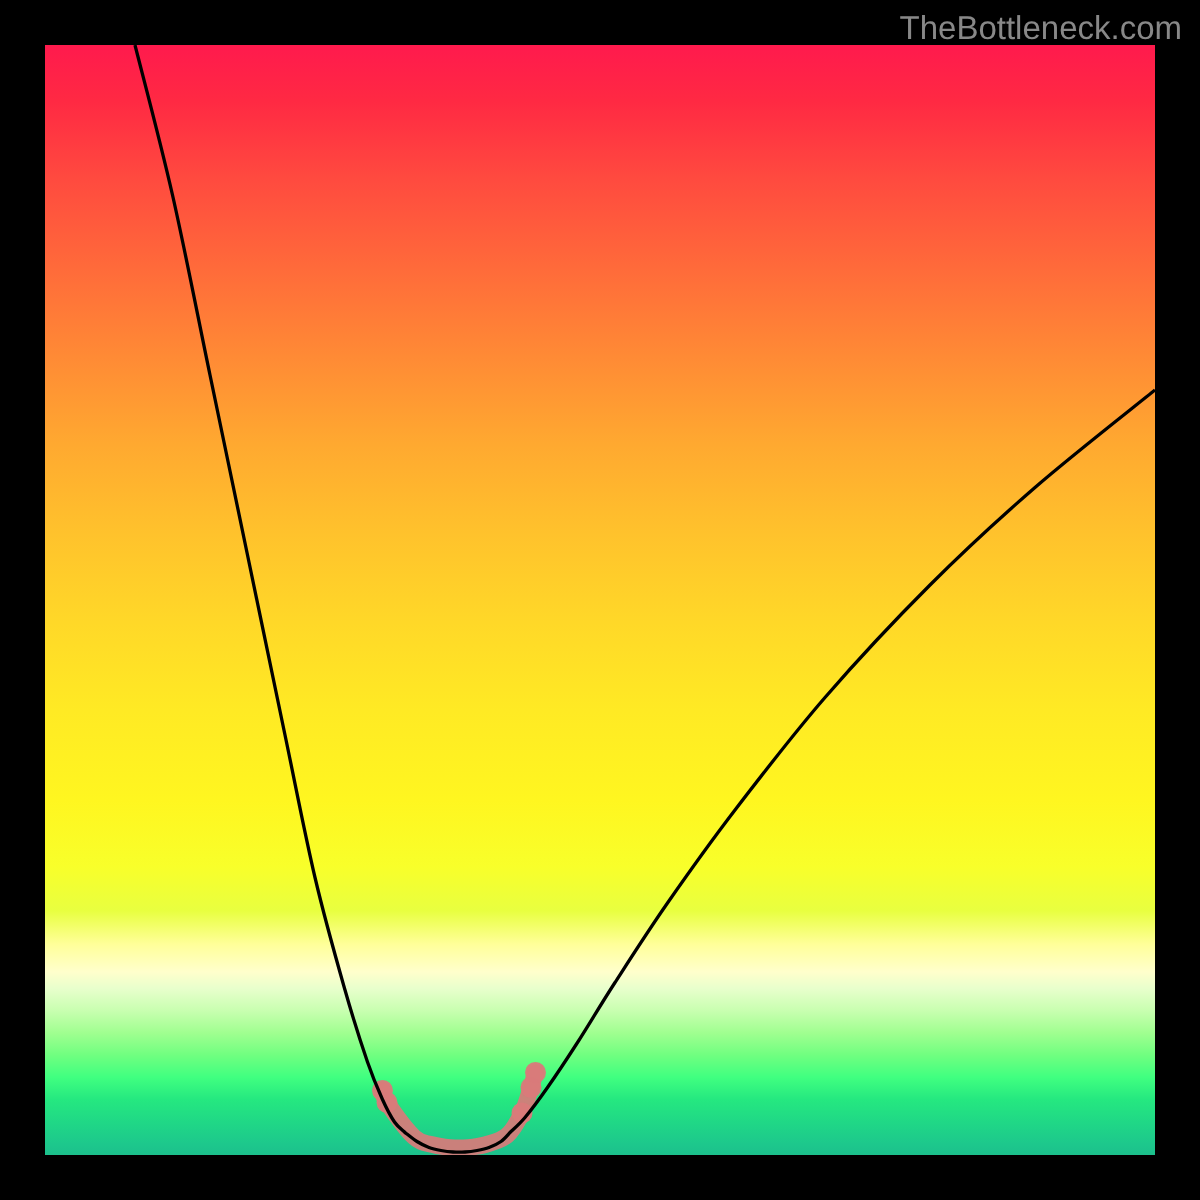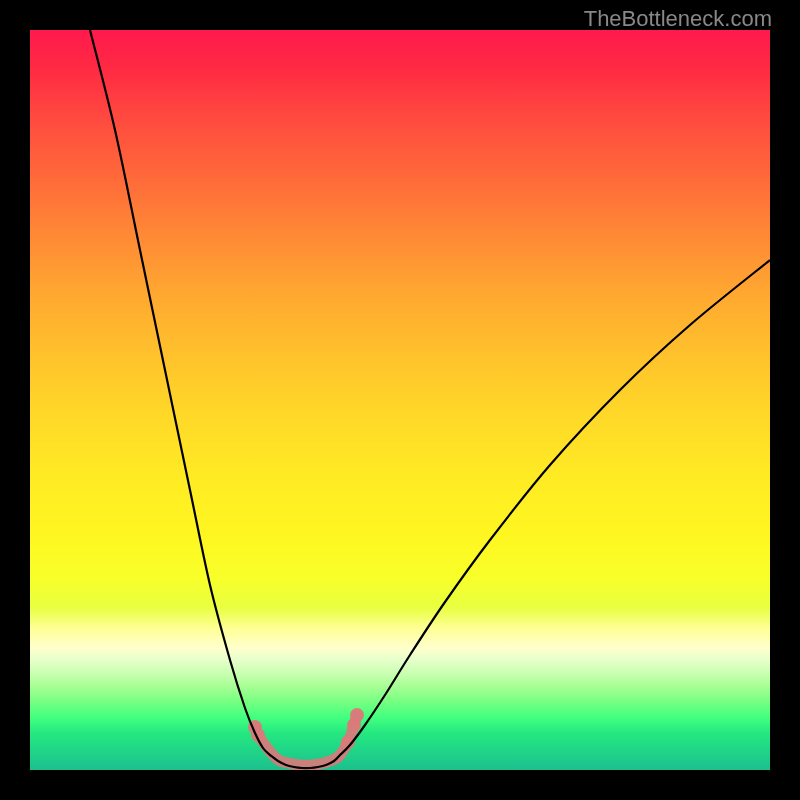--- a/index.html
+++ b/index.html
@@ -7,21 +7,21 @@
     padding: 0;
     width: 800px;
     height: 800px;
     background: #000;
     position: relative;
     font-family: Arial, sans-serif;
   }
   .watermark {
     position: absolute;
     top: 6px;
-    right: 28px;
+    right: 12px;
     color: #888;
     font-size: 22px;
     font-weight: 500;
     z-index: 10;
   }
   .plot-area {
     position: absolute;
     top: 30px;
     left: 30px;
     width: 740px;

